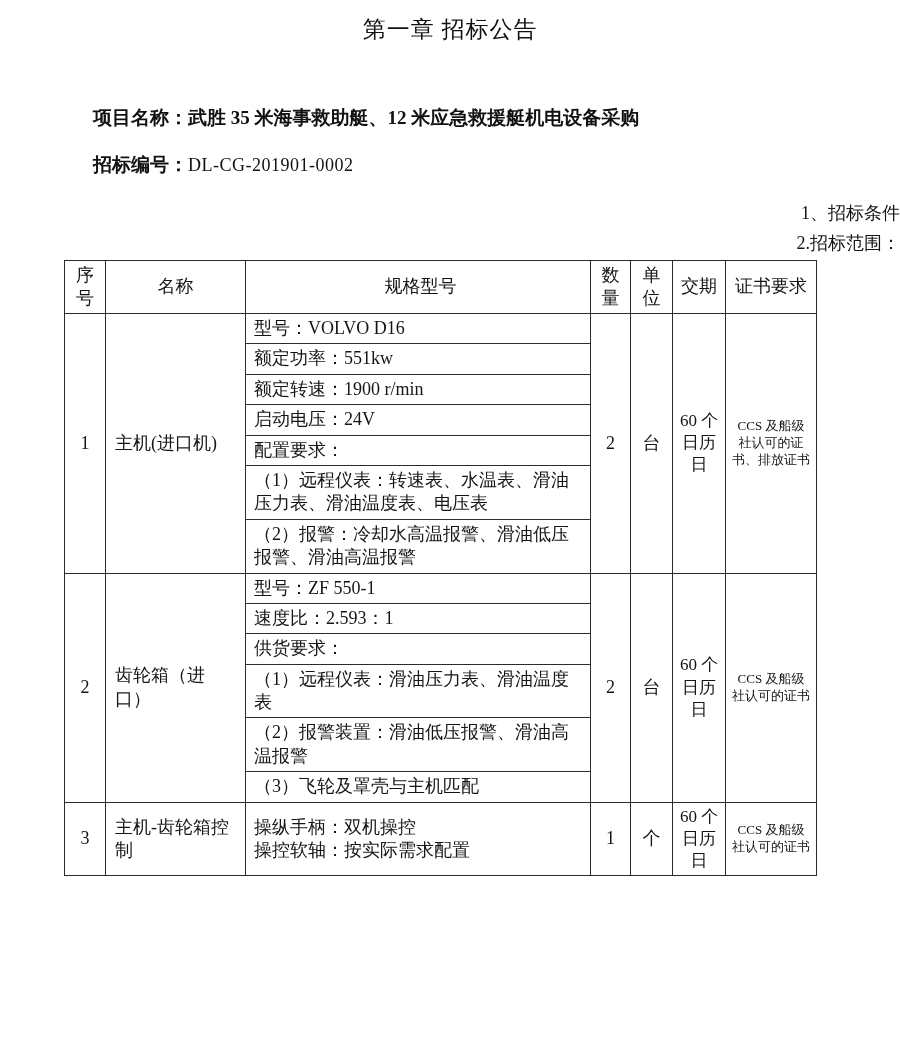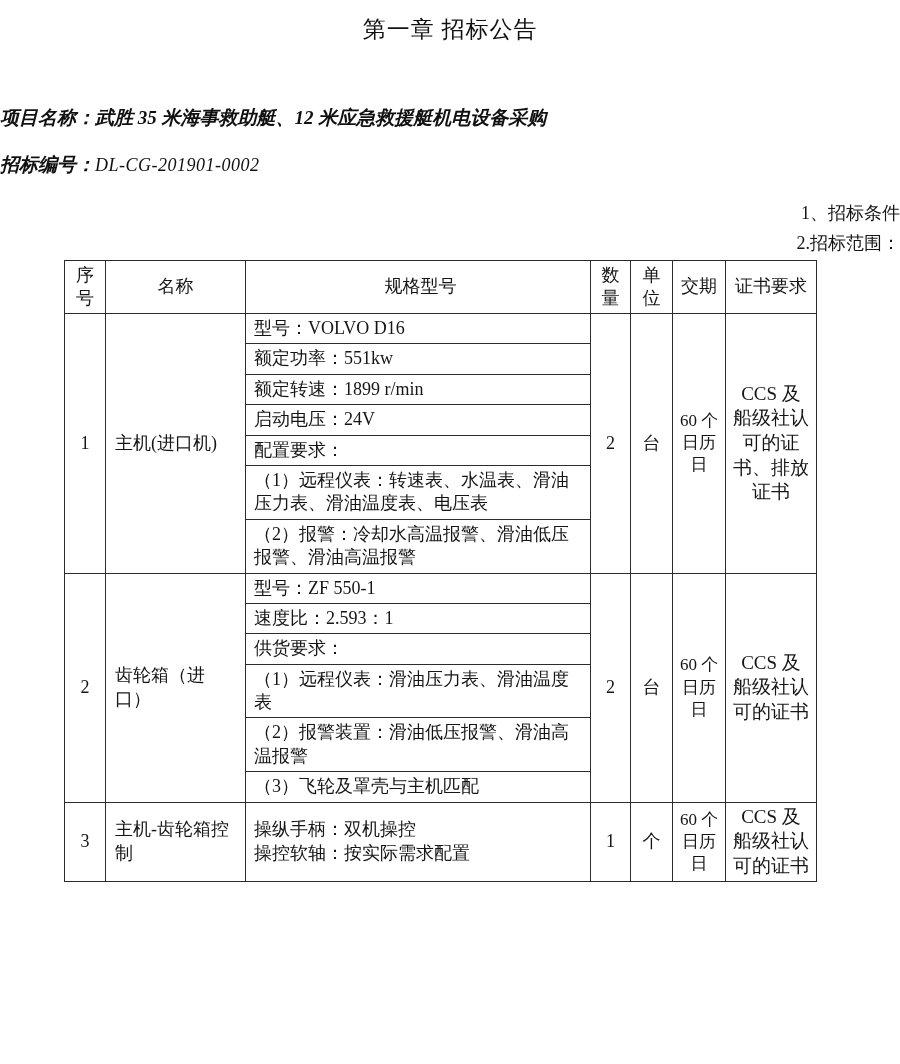--- a/index.html
+++ b/index.html
@@ -5,21 +5,21 @@
   html,body{margin:0;padding:0;background:#fff;}
   .page{
     position:relative;width:900px;height:918px;background:#ffffff;
     color:#111;font-family:"Liberation Serif","DejaVu Serif",serif;
     overflow:hidden;
   }
   .doc-title{
     margin-top:14px;text-align:center;font-size:23px;letter-spacing:1px;
     font-weight:500;color:#111;
   }
-  .meta-line{margin-right:70px;font-size:19px;line-height:26px;font-style:italic;}
+  .meta-line{margin-left:93px;margin-right:70px;font-size:19px;line-height:26px;}
   .project-line{margin-top:60px;}
   .tender-line{margin-top:21px;}
   .b{font-weight:bold;}
   .tender-no{font-size:18px;letter-spacing:0.5px;}
   .section-heading{
     margin-left:129px;font-size:18px;line-height:24px;color:#151515;text-align:right;
   }
   .section-1{margin-top:23px;}
   .section-2{margin-top:6px;}
   .body-para{
@@ -41,21 +41,21 @@
   .ptable th{height:48px;text-align:center;padding:2px 4px;}
   .ptable th.h-2{text-align:center;padding-left:9px;}
   .c-no,.c-qty,.c-unit{text-align:center;padding:2px;}
   .c-name{text-align:left;padding:2px 6px 2px 9px;}
   .c-spec{
     text-align:left;padding:3px 8px;white-space:pre-line;
     word-break:break-word;
   }
   .c-spec.single{padding:13px 8px;}
   .c-delivery{text-align:center;font-size:17px;padding:2px 4px;word-break:break-all;}
-  .c-cert{text-align:center;font-size:19px;padding:2px 6px;}
+  .c-cert{text-align:center;font-size:13px;padding:2px 6px;}
 </style>
 </head>
 <body>
 
 <div class="page">
 
   <div class="doc-title">第一章 招标公告</div>
 
   <div class="meta-line project-line"><span class="b">项目名称：</span><span class="b">武胜 35 米海事救助艇、12 米应急救援艇机电设备采购</span></div>
 
@@ -95,21 +95,21 @@
           <td class="c-spec">型号：VOLVO D16</td>
           <td class="c-qty" rowspan="7">2</td>
           <td class="c-unit" rowspan="7">台</td>
           <td class="c-delivery" rowspan="7">60 个日历日</td>
           <td class="c-cert" rowspan="7">CCS 及船级社认可的证书、排放证书</td>
         </tr>
         <tr>
           <td class="c-spec">额定功率：551kw</td>
         </tr>
         <tr>
-          <td class="c-spec">额定转速：1899 r/min</td>
+          <td class="c-spec">额定转速：1900 r/min</td>
         </tr>
         <tr>
           <td class="c-spec">启动电压：24V</td>
         </tr>
         <tr>
           <td class="c-spec">配置要求：</td>
         </tr>
         <tr>
           <td class="c-spec">（1）远程仪表：转速表、水温表、滑油压力表、滑油温度表、电压表</td>
         </tr>

